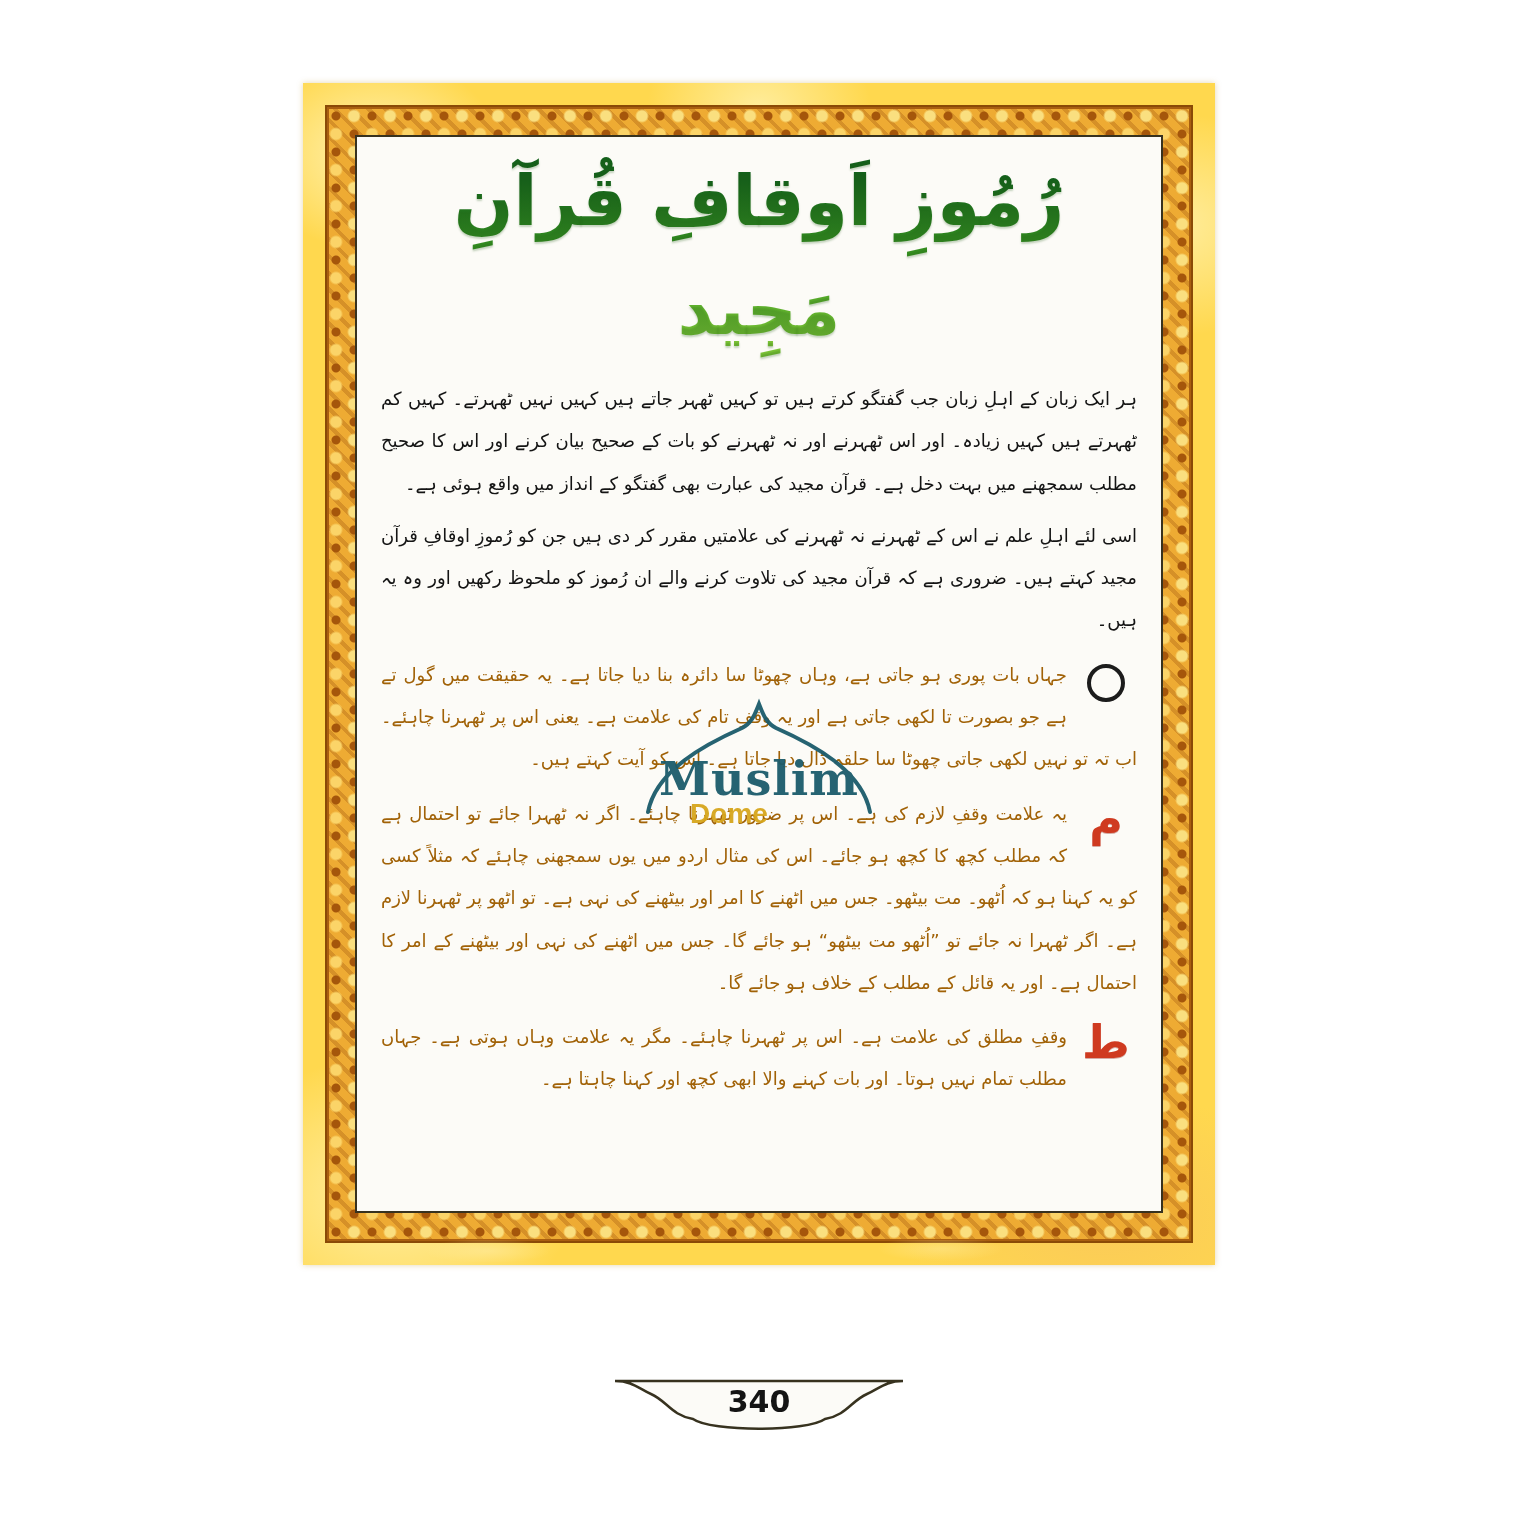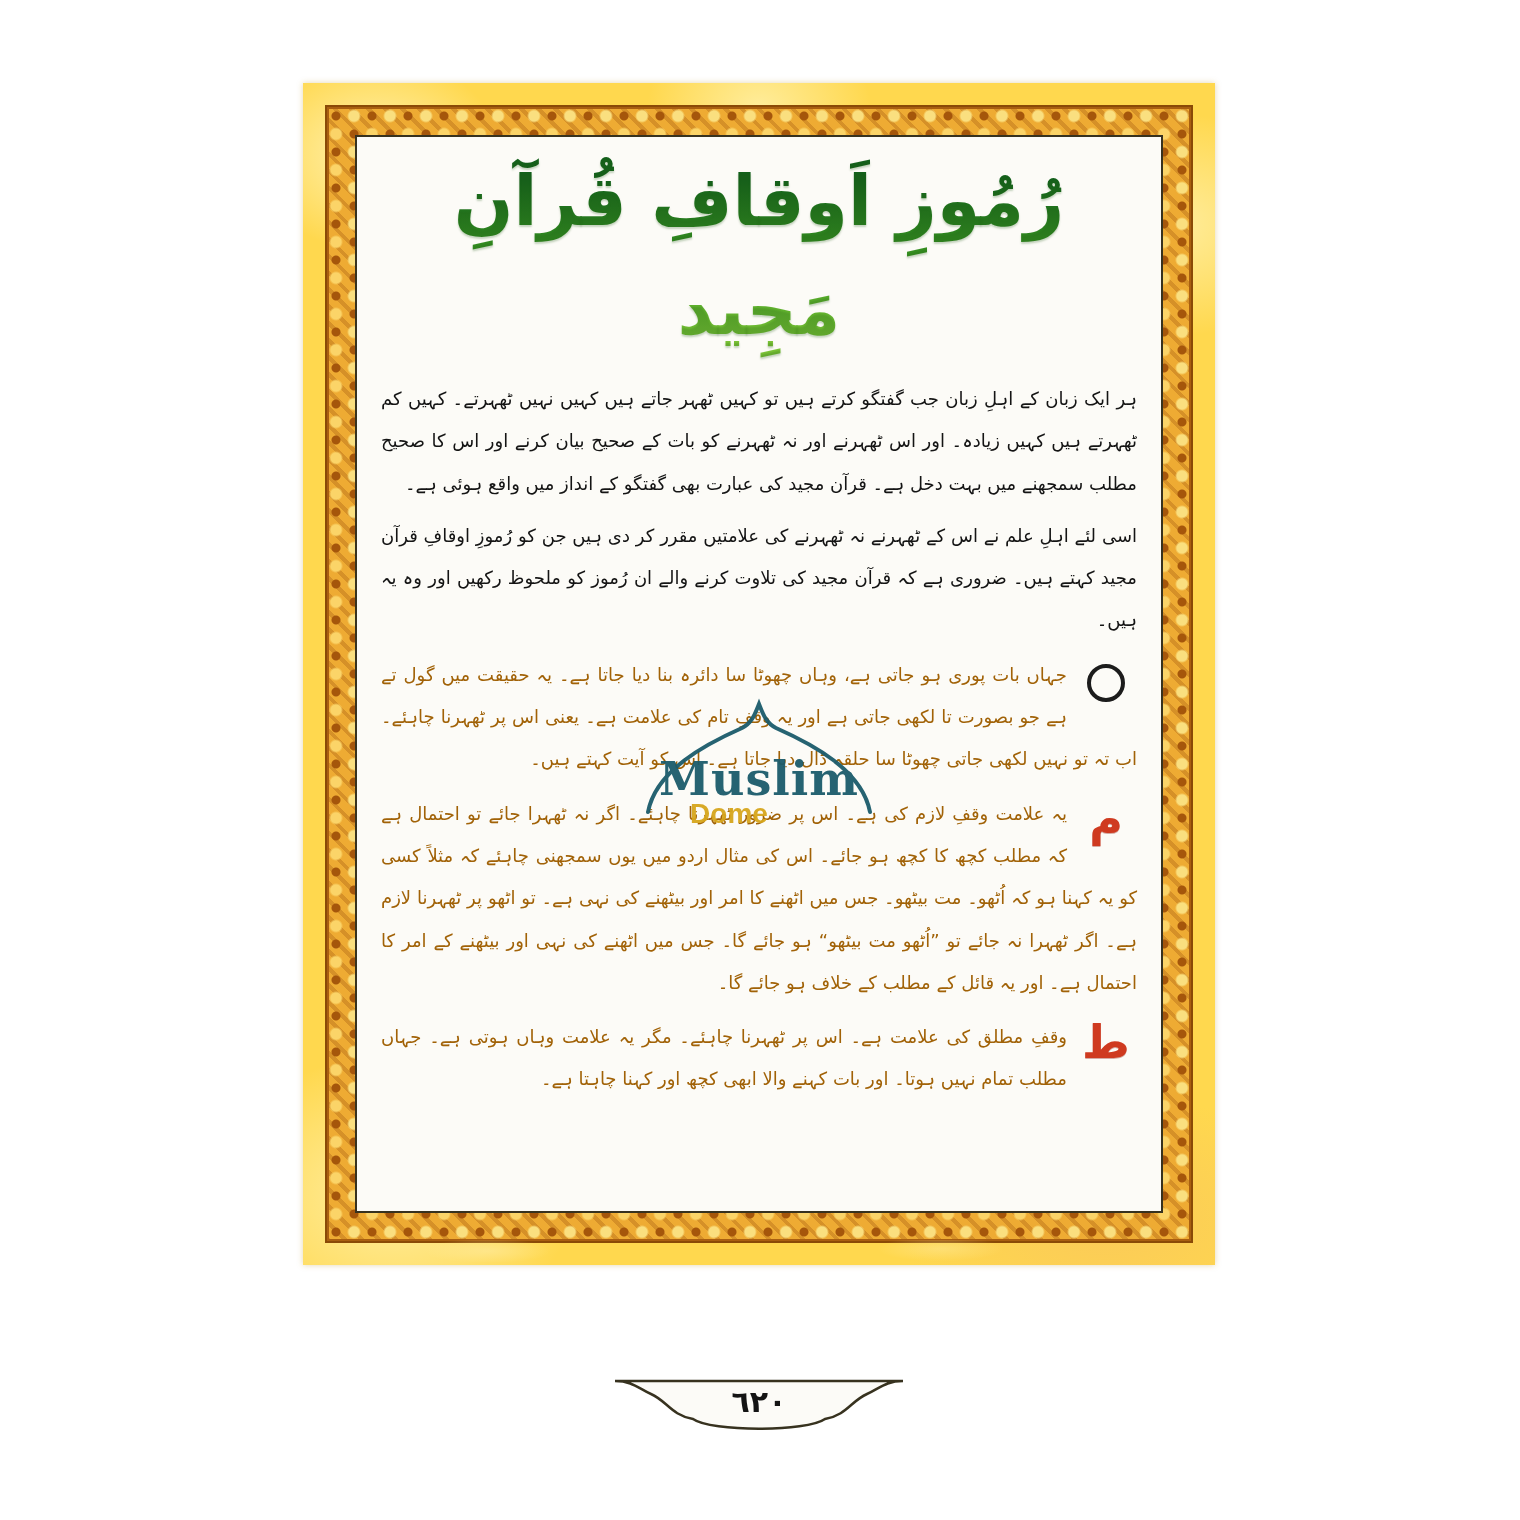--- a/index.html
+++ b/index.html
@@ -159,17 +159,17 @@
         <path d="M14 114 C 22 72 72 46 108 30 C 118 25 121 16 125 6 C 129 16 132 25 142 30 C 178 46 228 72 236 114" fill="none" stroke="#1b5b6b" stroke-width="4" stroke-linecap="round"></path>
       </svg>
       <div class="wm-line1">Muslim</div>
       <div class="wm-line2">Dome</div>
     </div>
 
     <div class="cartouche">
       <svg viewBox="0 0 300 58">
         <path d="M6 4 C 24 4 30 12 42 17 C 58 24 62 38 84 42 C 102 55 198 55 216 42 C 238 38 242 24 258 17 C 270 12 276 4 294 4 Z" fill="#fcfbf7" stroke="#37321f" stroke-width="2.5"></path>
       </svg>
-      <div class="page-num">٦٢٠</div>
+      <div class="page-num">340</div>
     </div>
 
   </div>
 </div>
 
 </body></html>

